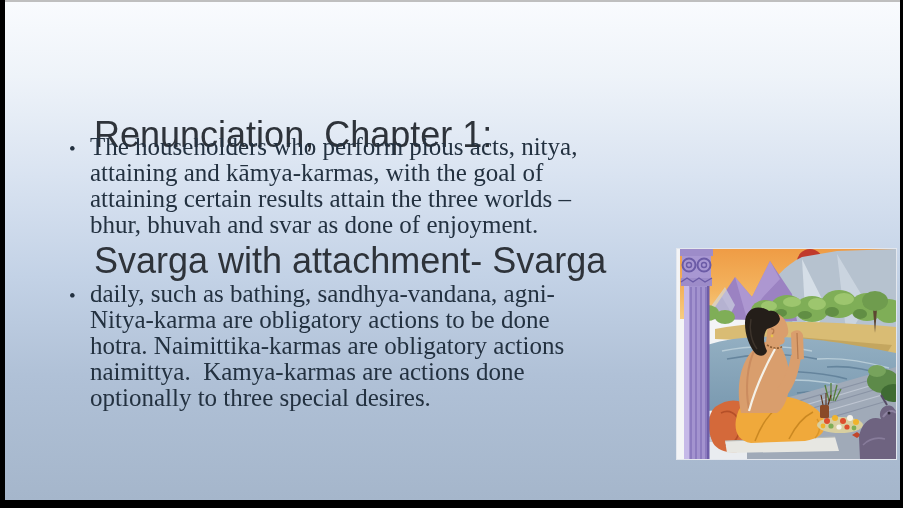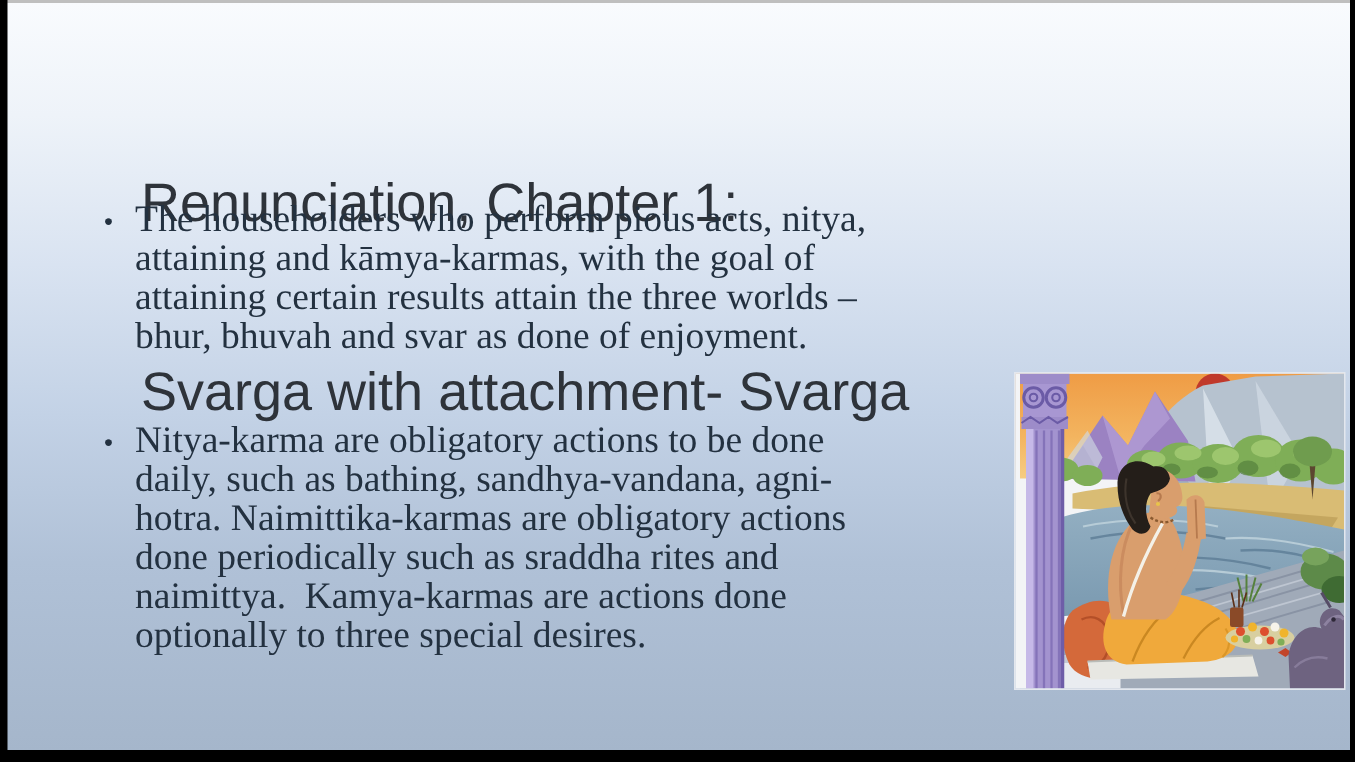--- a/index.html
+++ b/index.html
@@ -85,24 +85,23 @@
           <div class="line">The householders who perform pious acts, nitya,</div>
           <div class="line">attaining and kāmya-karmas, with the goal of</div>
           <div class="line">attaining certain results attain the three worlds –</div>
           <div class="line">bhur, bhuvah and svar as done of enjoyment.</div>
         </div>
       </div>
 
       <div class="bullet">
         <span class="marker">•</span>
         <div class="bullet-text">
+          <div class="line">daily, such as bathing, sandhya-vandana, agni-</div>
           <div class="line">Nitya-karma are obligatory actions to be done</div>
-          <div class="line">daily, such as bathing, sandhya-vandana, agni-</div>
           <div class="line">hotra. Naimittika-karmas are obligatory actions</div>
-          <div class="line">done periodically such as sraddha rites and</div>
           <div class="line">naimittya.  Kamya-karmas are actions done</div>
           <div class="line">optionally to three special desires.</div>
         </div>
       </div>
 
     </div>
 
     <div class="illustration">
       <svg viewBox="0 0 219 210" width="219" height="210">
 

